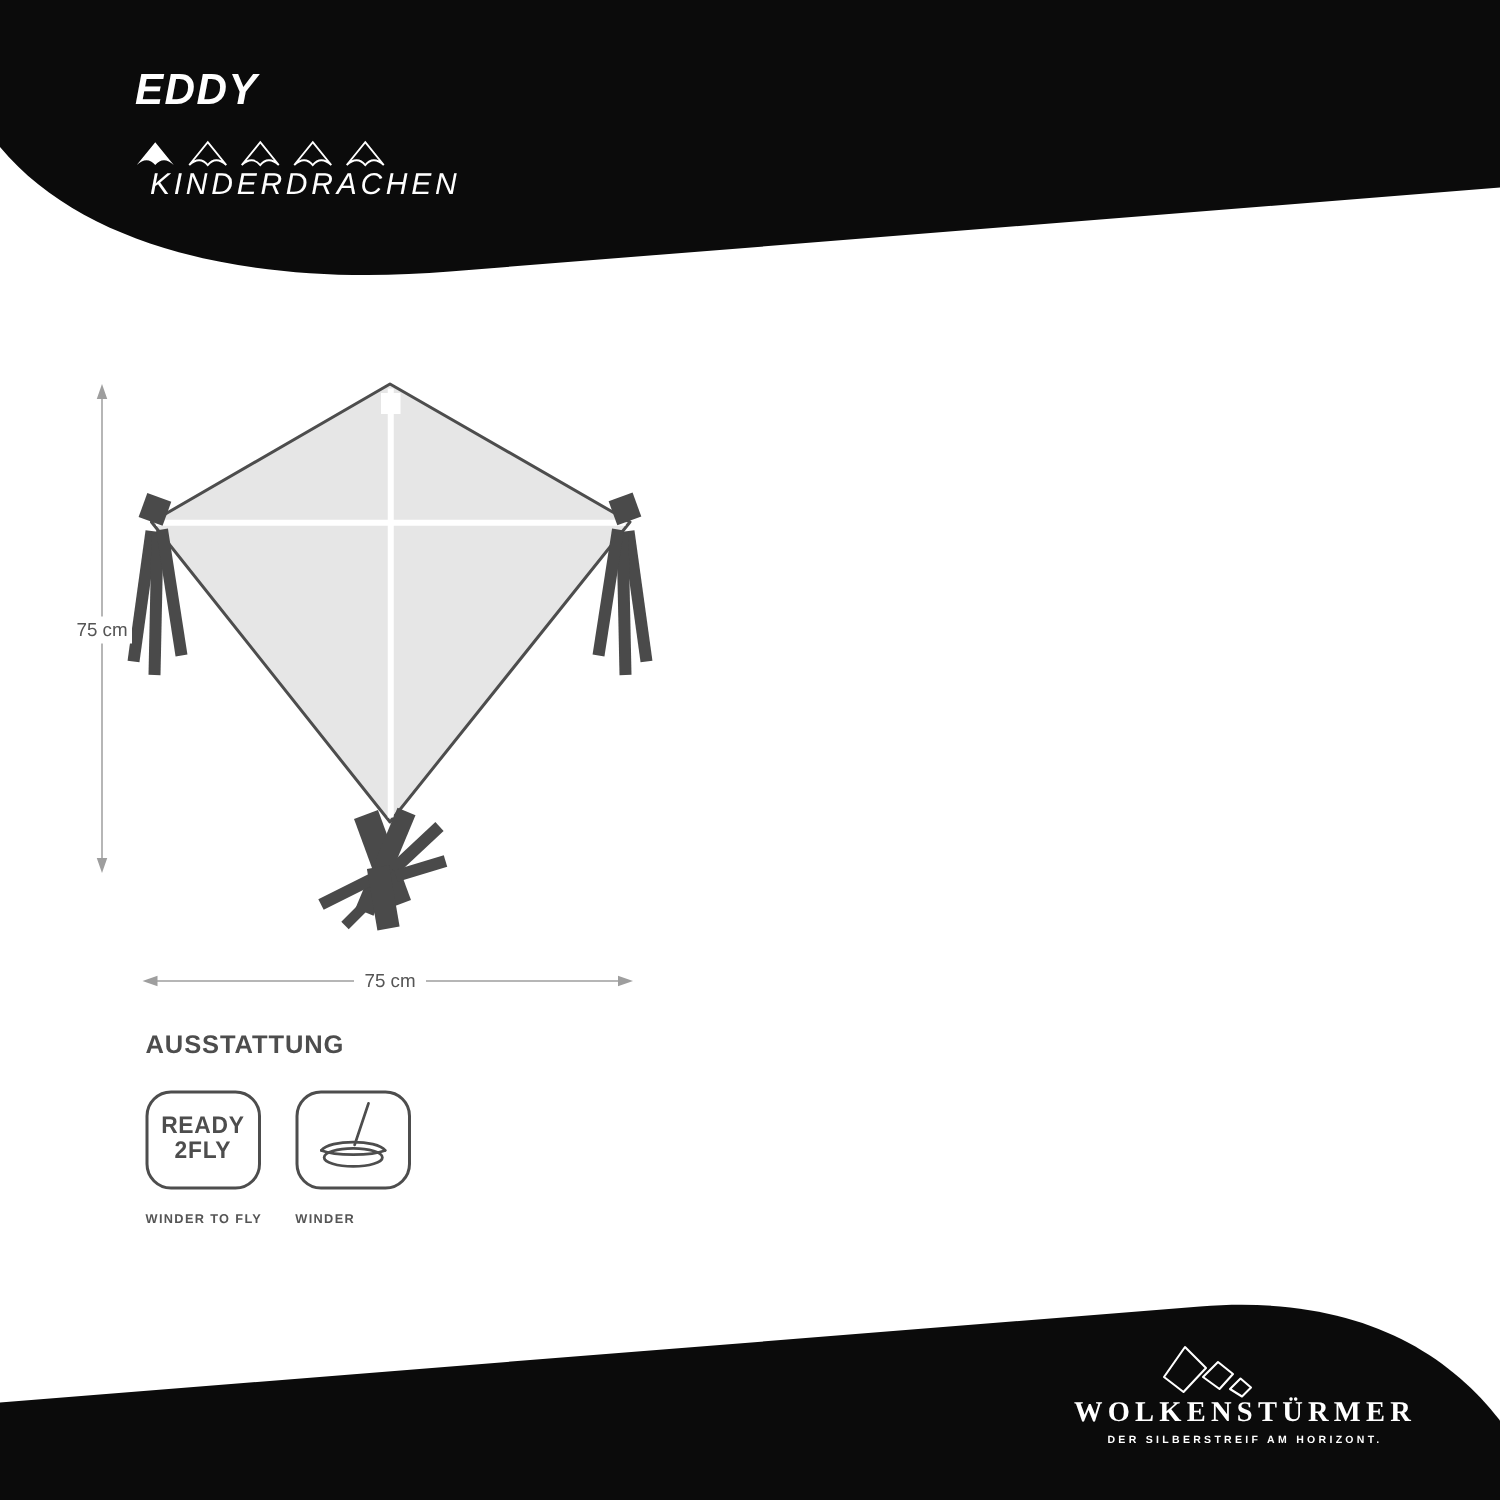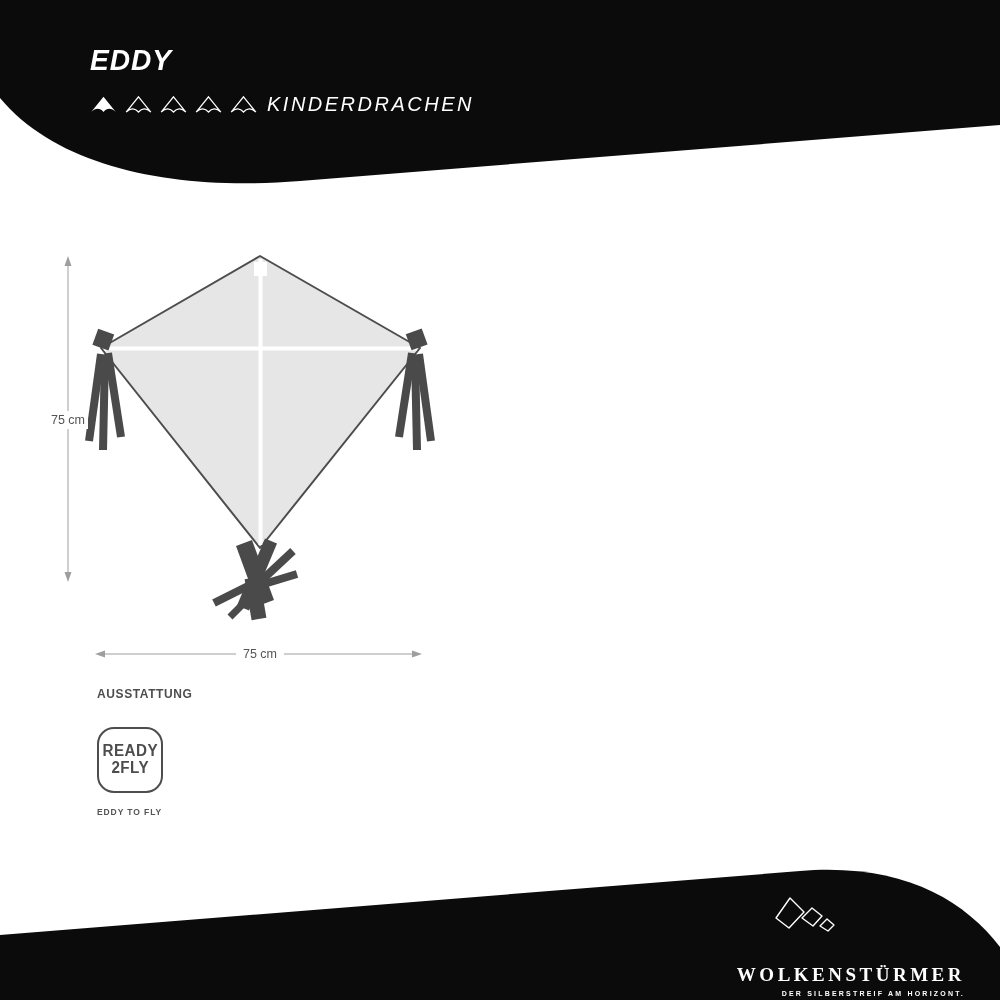--- a/index.html
+++ b/index.html
@@ -7,54 +7,54 @@
     width:1000px;height:1000px;position:relative;overflow:hidden;
     background:#ffffff;font-family:"Liberation Sans",sans-serif;
   }
   .bg-svg{position:absolute;left:0;top:0;z-index:0;}
   
   .header{position:absolute;left:90px;top:44px;z-index:2;color:#fff;font-style:italic;}
   .product-title{
     font-size:29px;font-weight:bold;letter-spacing:1px;color:#fff;
     transform:scaleX(.97);transform-origin:left;
   }
-  .header-row{display:flex;align-items:center;margin-top:16px;}
+  .header-row{display:flex;align-items:flex-start;margin-top:16px;flex-direction:column;}
   .level-icons{display:flex;align-items:center;gap:8px;}
   .category{
     font-size:20px;font-weight:normal;letter-spacing:2.5px;color:#fff;margin-left:10px;
   }
   
   .kite-svg{position:absolute;left:0;top:0;z-index:1;}
   
   .features-heading{
     position:absolute;left:97px;top:687px;z-index:1;
-    font-size:12px;font-weight:bold;letter-spacing:.6px;color:#4d4d4d;
+    font-size:17px;font-weight:bold;letter-spacing:.6px;color:#4d4d4d;
   }
   .features-row{
     position:absolute;left:97px;top:727px;z-index:1;display:flex;gap:22px;
   }
   .feature{display:flex;flex-direction:column;align-items:flex-start;}
   .feature-box{
-    width:66px;height:66px;box-sizing:border-box;border:2.5px solid #4d4d4d;
+    width:77px;height:66px;box-sizing:border-box;border:2.5px solid #4d4d4d;
     border-radius:17px;display:flex;align-items:center;justify-content:center;
     background:#fff;
   }
   .badge-text{
     text-align:center;font-weight:bold;color:#4d4d4d;line-height:1.05;
     font-size:16px;letter-spacing:.5px;transform:scaleX(.95);
   }
   .feature-label{
     margin-top:14px;font-size:8.5px;font-weight:bold;letter-spacing:.9px;
     color:#555;white-space:nowrap;
   }
   
   .footer-logo{position:absolute;left:770px;top:896px;z-index:2;}
   .footer-text{
     position:absolute;left:695px;top:931px;width:270px;z-index:2;
-    text-align:right;color:#fff;margin-top:33px;
+    text-align:center;color:#fff;
   }
   .brand{
     font-family:"Liberation Serif",serif;font-weight:bold;font-size:19px;
     letter-spacing:3.5px;white-space:nowrap;
   }
   .tagline{
     margin-top:4px;font-size:7px;font-weight:bold;letter-spacing:2.2px;white-space:nowrap;
   }
 </style>
 </head>
@@ -144,24 +144,35 @@
 
 <div class="features-row">
 
   <div class="feature">
     <div class="feature-box">
       <div class="badge-text">
         <div>READY</div>
         <div>2FLY</div>
       </div>
     </div>
-    <div class="feature-label">EDDY TO FLY</div>
+    <div class="feature-label">WINDER TO FLY</div>
   </div>
 
 
+  <div class="feature">
+    <div class="feature-box">
+      <svg width="61" height="61" viewBox="0 0 66 66" fill="none" stroke="#4d4d4d" stroke-width="2" stroke-linecap="round">
+        <line x1="44" y1="6" x2="34" y2="36"></line>
+        <path d="M10,40 C16,32 50,32 56,40"></path>
+        <path d="M10,40 C20,44 46,44 56,40"></path>
+        <ellipse cx="33" cy="45" rx="21" ry="6.5"></ellipse>
+      </svg>
+    </div>
+    <div class="feature-label">WINDER</div>
+  </div>
 </div>
 
 <svg class="footer-logo" width="70" height="42" viewBox="0 0 70 42" fill="none" stroke="#ffffff" stroke-width="1.4" stroke-linejoin="round">
   <path d="M6,22 L20,2 L34,16 L19,32 Z"></path>
   <path d="M32,22 L42,12 L52,20 L43,30 Z"></path>
   <path d="M50,30 L57,23 L64,29 L58,35 Z"></path>
 </svg>
 <div class="footer-text">
   <div class="brand">WOLKENSTÜRMER</div>
   <div class="tagline">DER SILBERSTREIF AM HORIZONT.</div>

